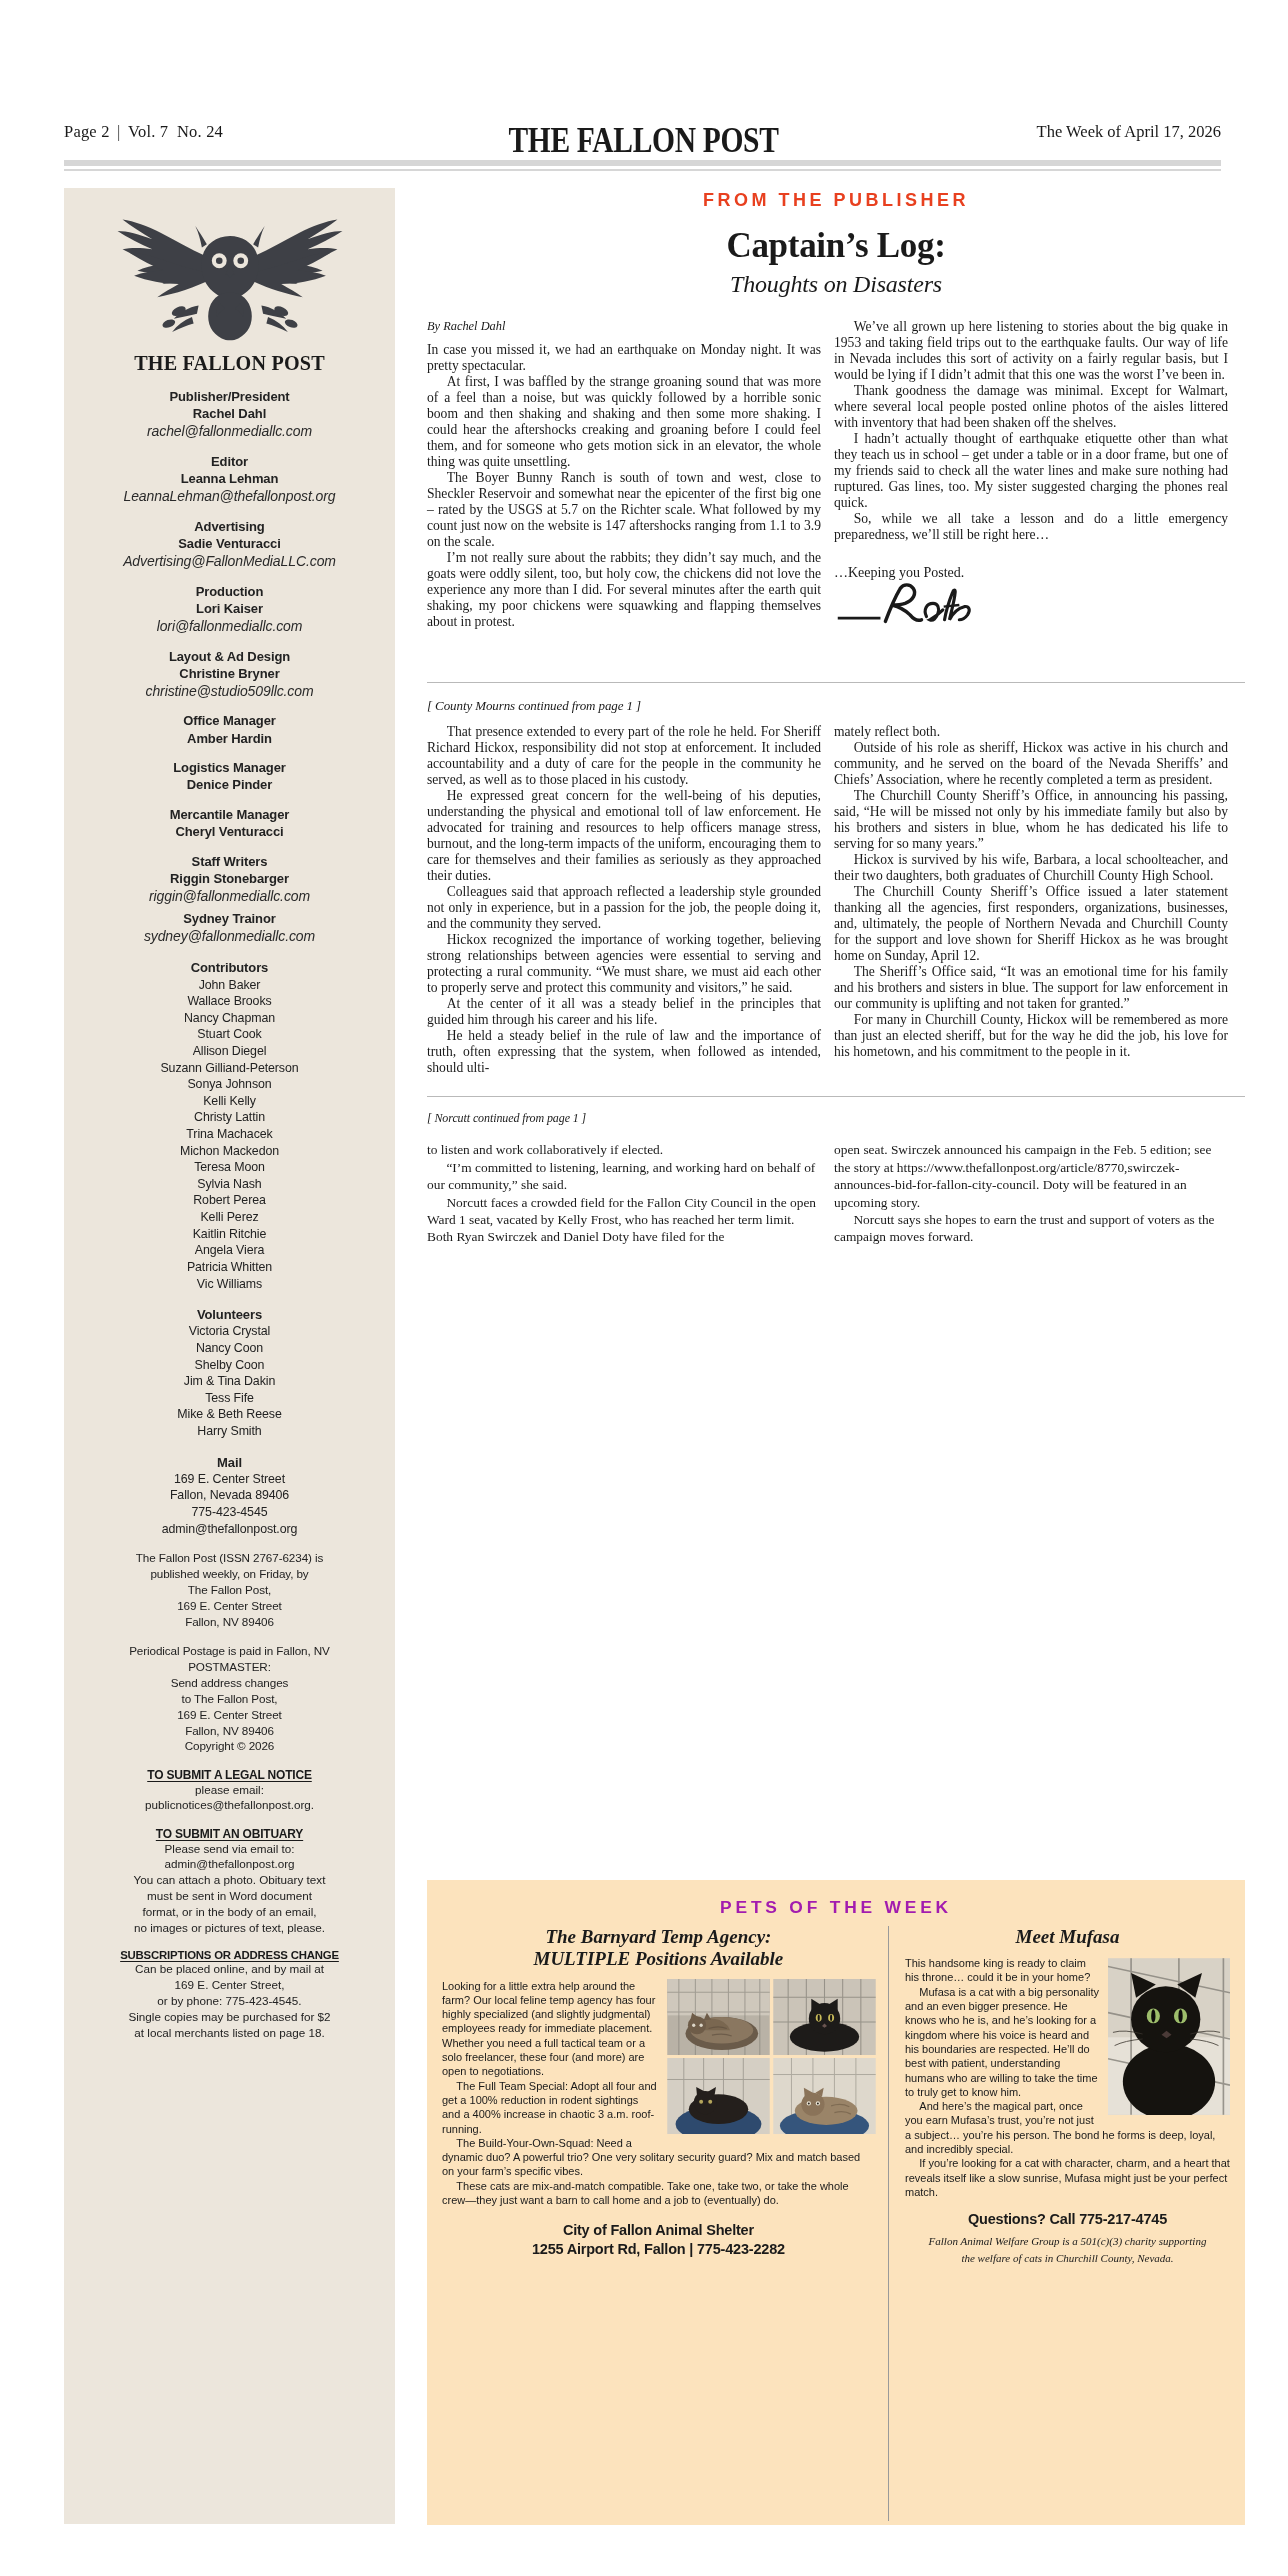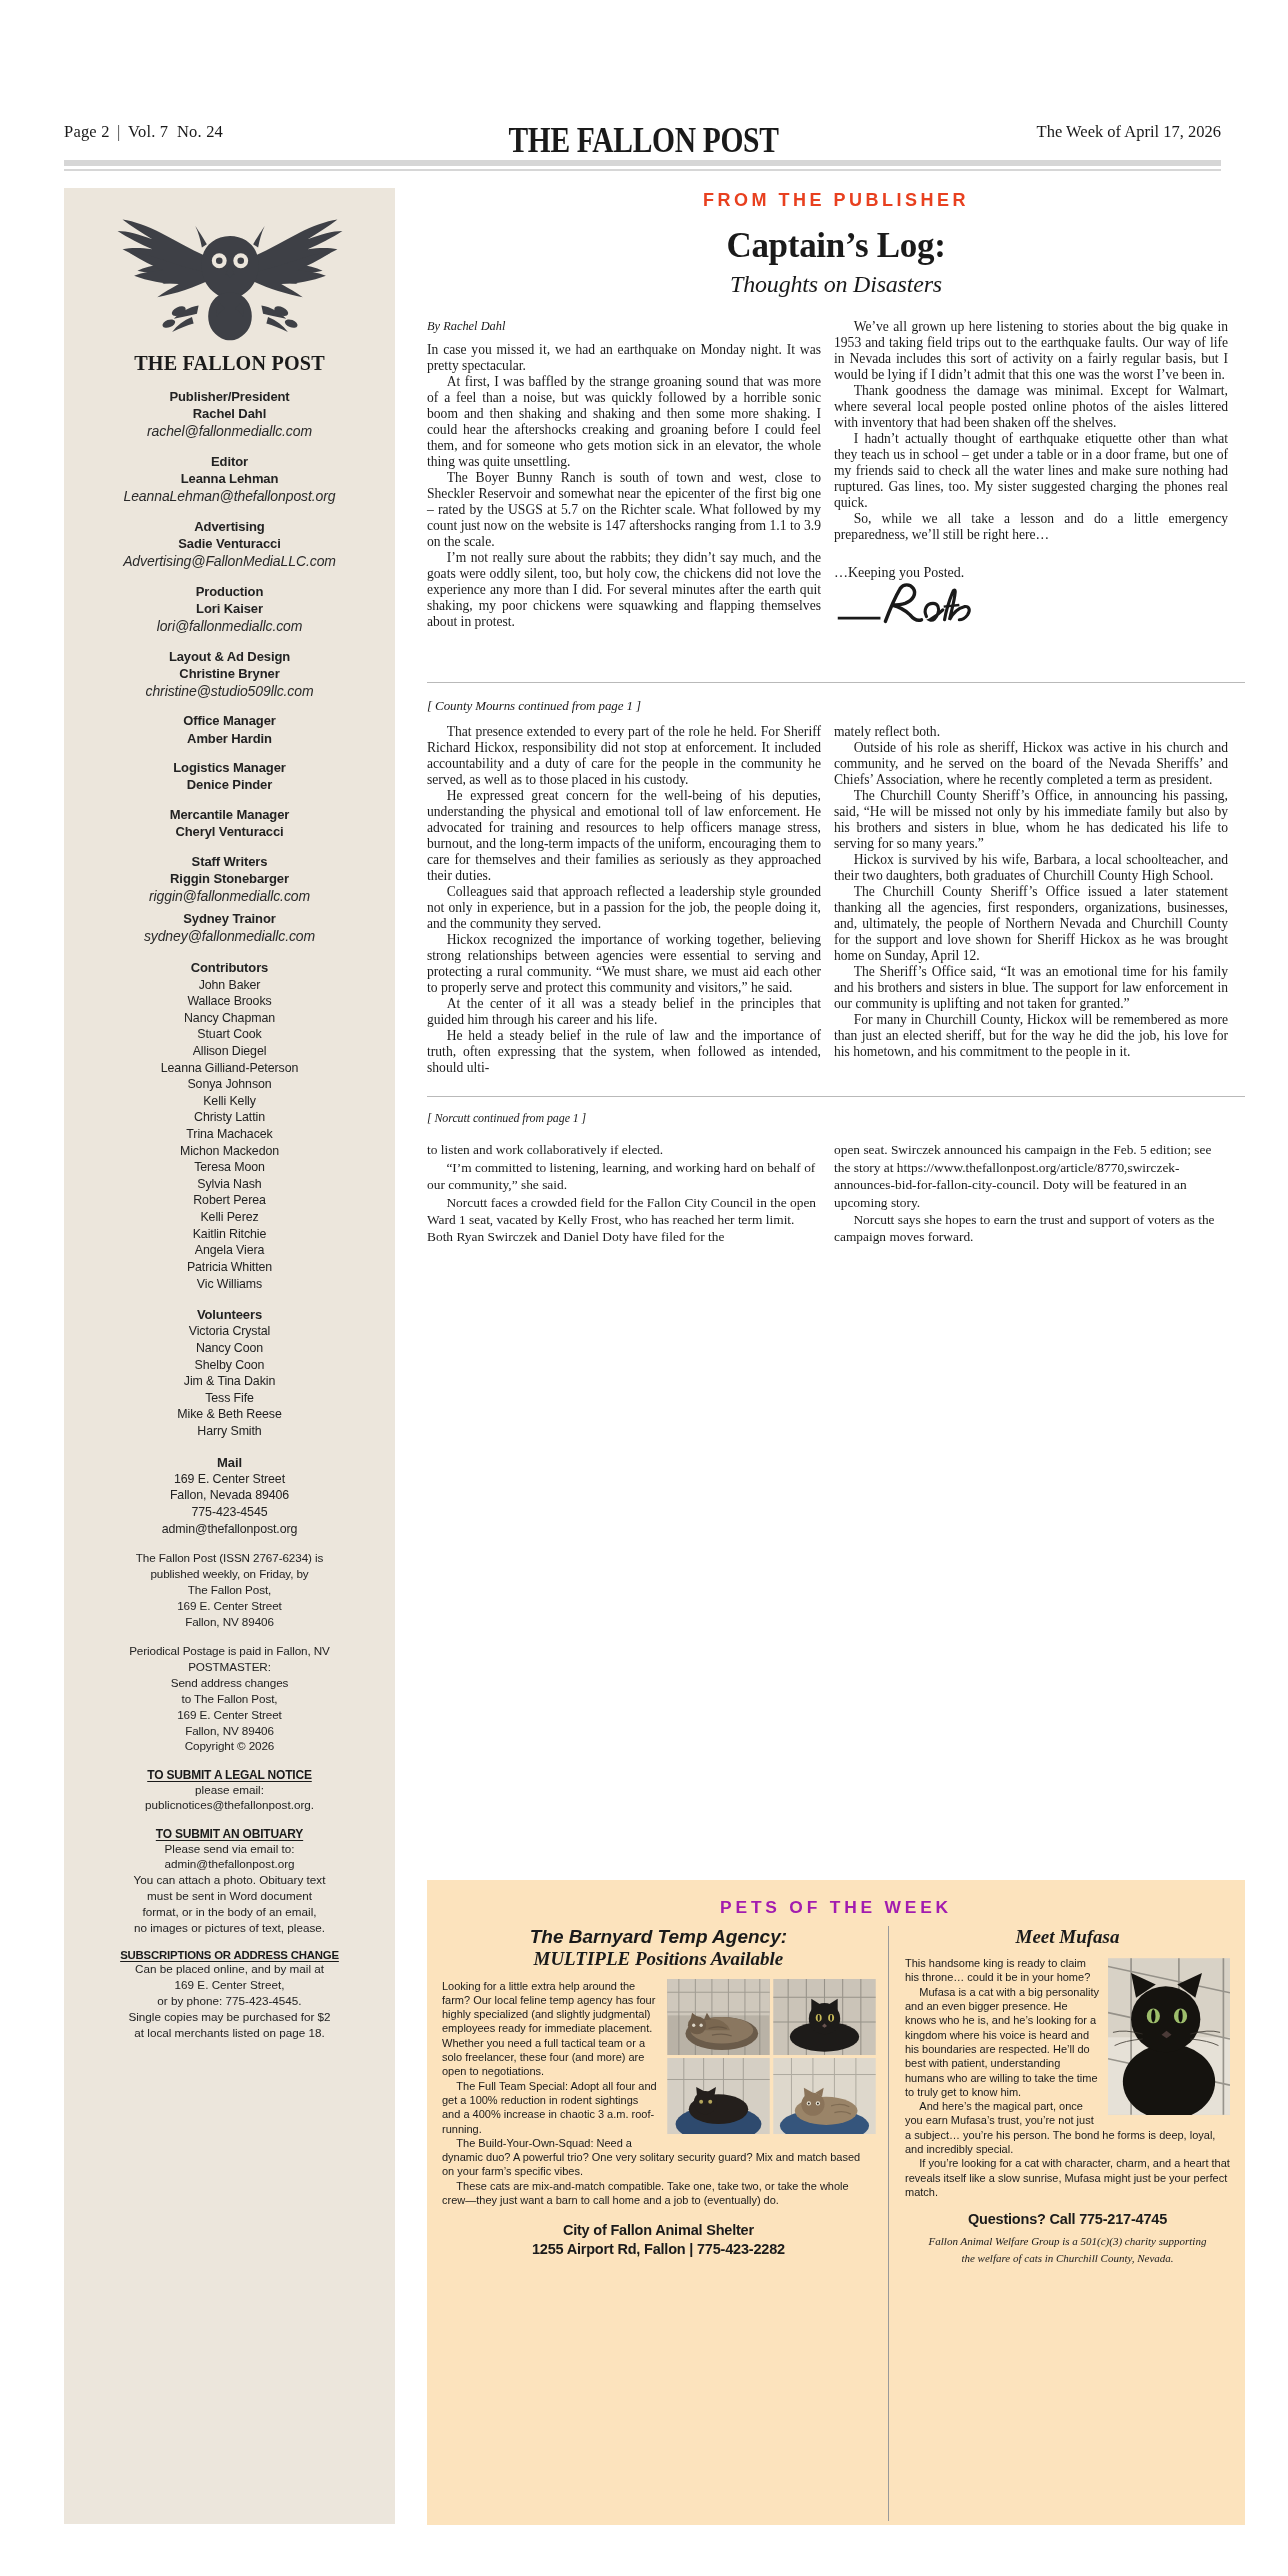--- a/index.html
+++ b/index.html
@@ -162,21 +162,21 @@
     font-family: "Liberation Sans", sans-serif;
     font-weight: bold; font-size: 17.4px; letter-spacing: 3.8px;
     margin-top: 5px;
   }
   .pets-cols { display: flex; margin-top: 8.3px; height: 595px; }
   .pets-left { width: 446px; padding-right: 13.2px; }
   .pets-right { width: 342px; padding-left: 16px; border-left: 0.8px solid #9a9a9a; }
 
   .ad-head {
     text-align: center;
-    font-family: Liberation Sans, sans-serif;
+    font-family: Liberation Serif, serif;
     font-weight: bold; font-style: italic; font-size: 19px;
     line-height: 1.18; color: #1a1a1a;
   }
   .ad-head2 {
     text-align: center;
     font-family: "Liberation Serif", serif;
     font-weight: bold; font-style: italic; font-size: 19px;
     color: #1a1a1a; margin-bottom: 8.3px;
   }
 
@@ -321,21 +321,21 @@
     <div class="sb-email">sydney@fallonmediallc.com</div>
   </div>
 
   <div class="sb-block">
     <div class="sb-role" style="margin-top:0">Contributors</div>
     <div class="sb-plain">John Baker</div>
     <div class="sb-plain">Wallace Brooks</div>
     <div class="sb-plain">Nancy Chapman</div>
     <div class="sb-plain">Stuart Cook</div>
     <div class="sb-plain">Allison Diegel</div>
-    <div class="sb-plain">Leanna Gilliand-Peterson</div>
+    <div class="sb-plain">Suzann Gilliand-Peterson</div>
     <div class="sb-plain">Sonya Johnson</div>
     <div class="sb-plain">Kelli Kelly</div>
     <div class="sb-plain">Christy Lattin</div>
     <div class="sb-plain">Trina Machacek</div>
     <div class="sb-plain">Michon Mackedon</div>
     <div class="sb-plain">Teresa Moon</div>
     <div class="sb-plain">Sylvia Nash</div>
     <div class="sb-plain">Robert Perea</div>
     <div class="sb-plain">Kelli Perez</div>
     <div class="sb-plain">Kaitlin Ritchie</div>

